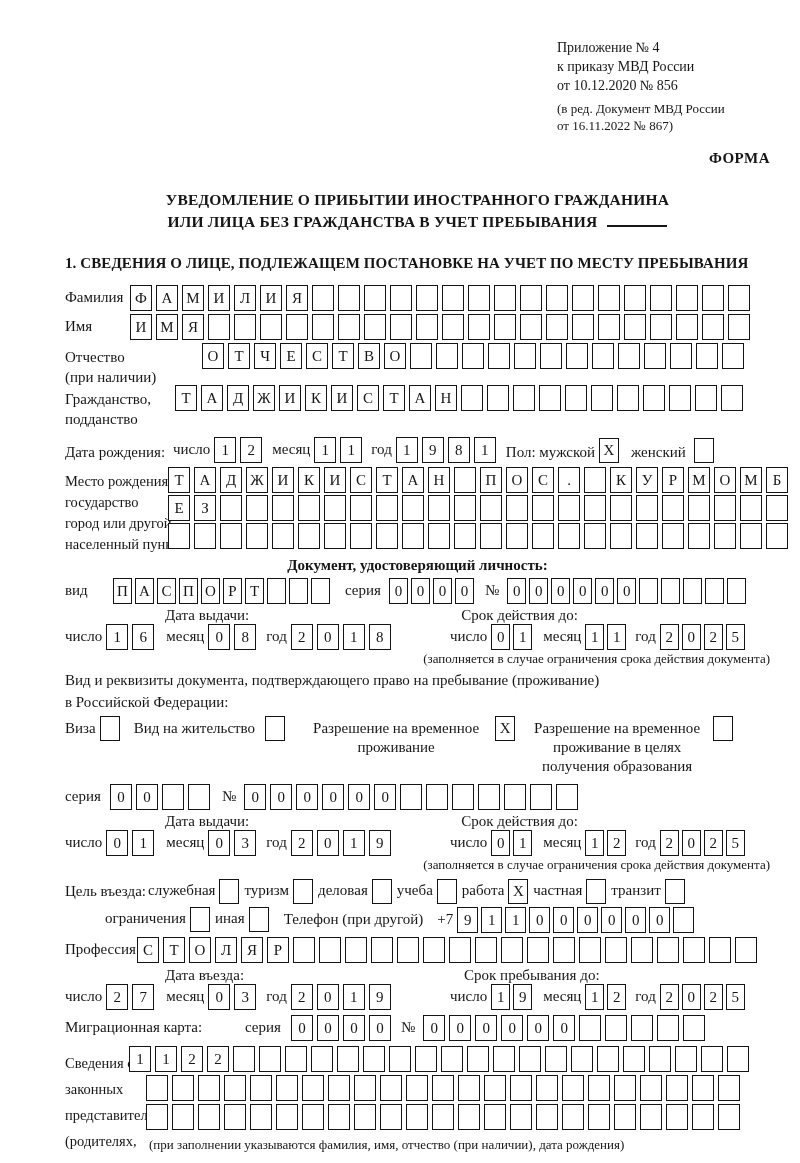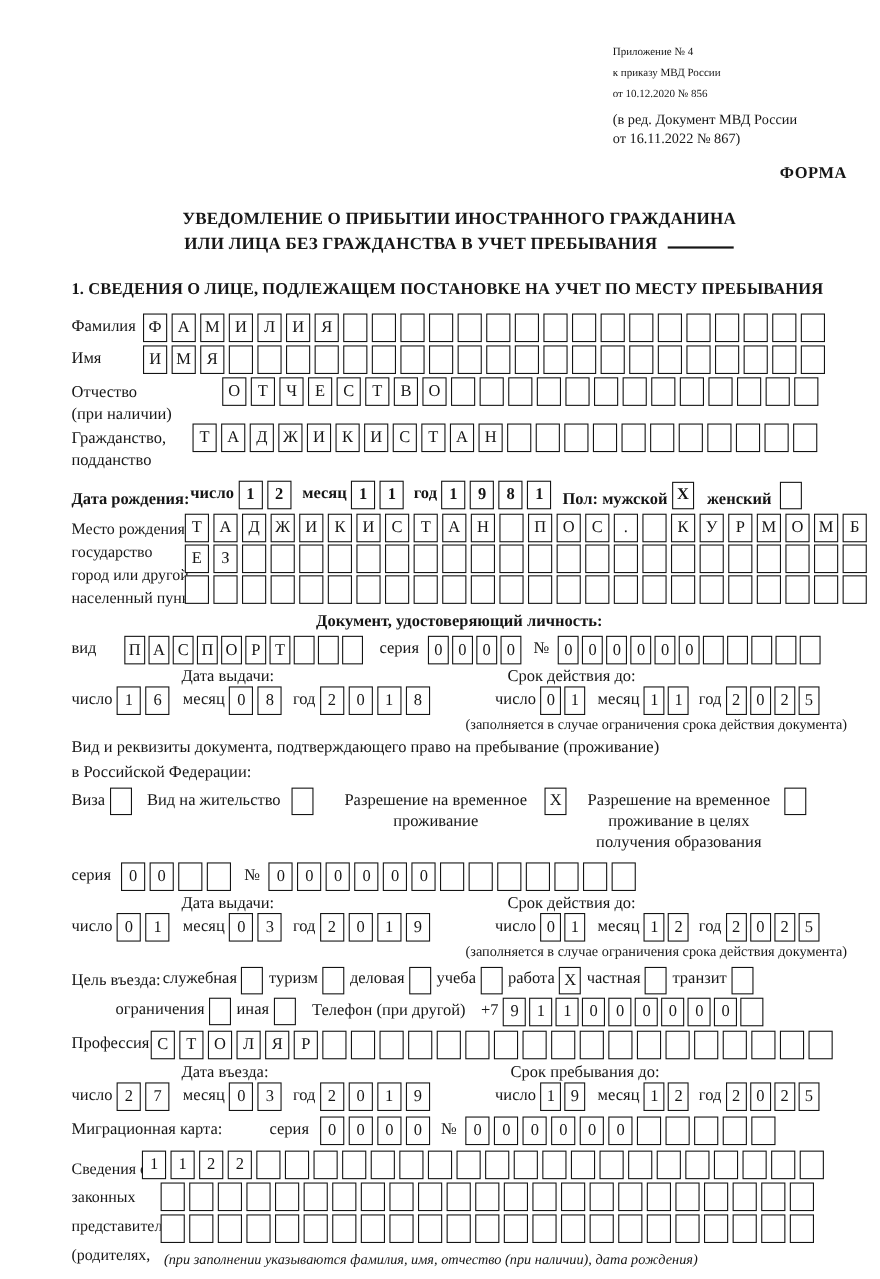--- a/index.html
+++ b/index.html
@@ -2,21 +2,21 @@
 <html><head>
 <meta charset="utf-8">
 <style>
   html,body{margin:0;padding:0;background:#fff;}
   .page{
     width:800px;height:1163px;box-sizing:border-box;
     padding:38px 30px 0 65px;overflow:hidden;position:relative;
     background:#fff;color:#161616;
     font-family:"Liberation Serif","DejaVu Serif",serif;font-size:15px;
   }
-  .appendix{margin-left:492px;font-size:10px;line-height:19px;}
+  .appendix{margin-left:492px;font-size:14px;line-height:19px;}
   .edition{margin-left:492px;font-size:13px;line-height:17px;margin-top:5px;}
   .forma{text-align:right;font-weight:bold;font-size:15px;margin-top:16px;letter-spacing:.5px;}
   .title{text-align:center;font-weight:bold;font-size:15.5px;line-height:22px;margin-top:22px;letter-spacing:.2px;}
   .title-underline{display:inline-block;width:60px;border-bottom:2px solid #161616;margin-left:10px;vertical-align:baseline;}
   .sec-heading{font-weight:bold;font-size:15px;margin-top:22px;letter-spacing:.1px;}
   .frow{display:flex;align-items:flex-start;}
   .lbl{flex:none;padding-top:4px;}
   .lbl div{white-space:nowrap;}
   .boxes{display:inline-flex;flex-wrap:nowrap;}
   .bx{flex:none;display:inline-flex;align-items:center;justify-content:center;
@@ -174,21 +174,21 @@
         <span class="bx"></span>
         <span class="bx"></span>
         <span class="bx"></span>
         <span class="bx"></span>
         <span class="bx"></span>
         <span class="bx"></span>
         <span class="bx"></span>
       </div>
   </div>
 
-  <div class="frow" style="margin-top:8px;align-items:flex-end;font-weight:bold;">
+  <div class="frow" style="margin-top:8px;align-items:center;">
     <div class="lbl" style="width:108px;">Дата рождения:</div>
     <span class="dgroup">
       <span class="dlbl">число</span>
       <span class="boxes">
           <span class="bx">1</span>
           <span class="bx">2</span>
         </span>
       <span class="dlbl" style="margin-left:6px;">месяц</span>
       <span class="boxes">
           <span class="bx">1</span>
@@ -706,17 +706,17 @@
           <span class="bx"></span>
           <span class="bx"></span>
           <span class="bx"></span>
           <span class="bx"></span>
           <span class="bx"></span>
           <span class="bx"></span>
           <span class="bx"></span>
           <span class="bx"></span>
           <span class="bx"></span>
         </div>
-      <div class="note" style="margin-top:7px;margin-left:20px;font-style:italic;">(при заполнении указываются фамилия, имя, отчество (при наличии), дата рождения)</div>
+      <div class="note" style="margin-top:7px;margin-left:20px;">(при заполнении указываются фамилия, имя, отчество (при наличии), дата рождения)</div>
     </div>
   </div>
 
 </div>
 
 </body></html>

